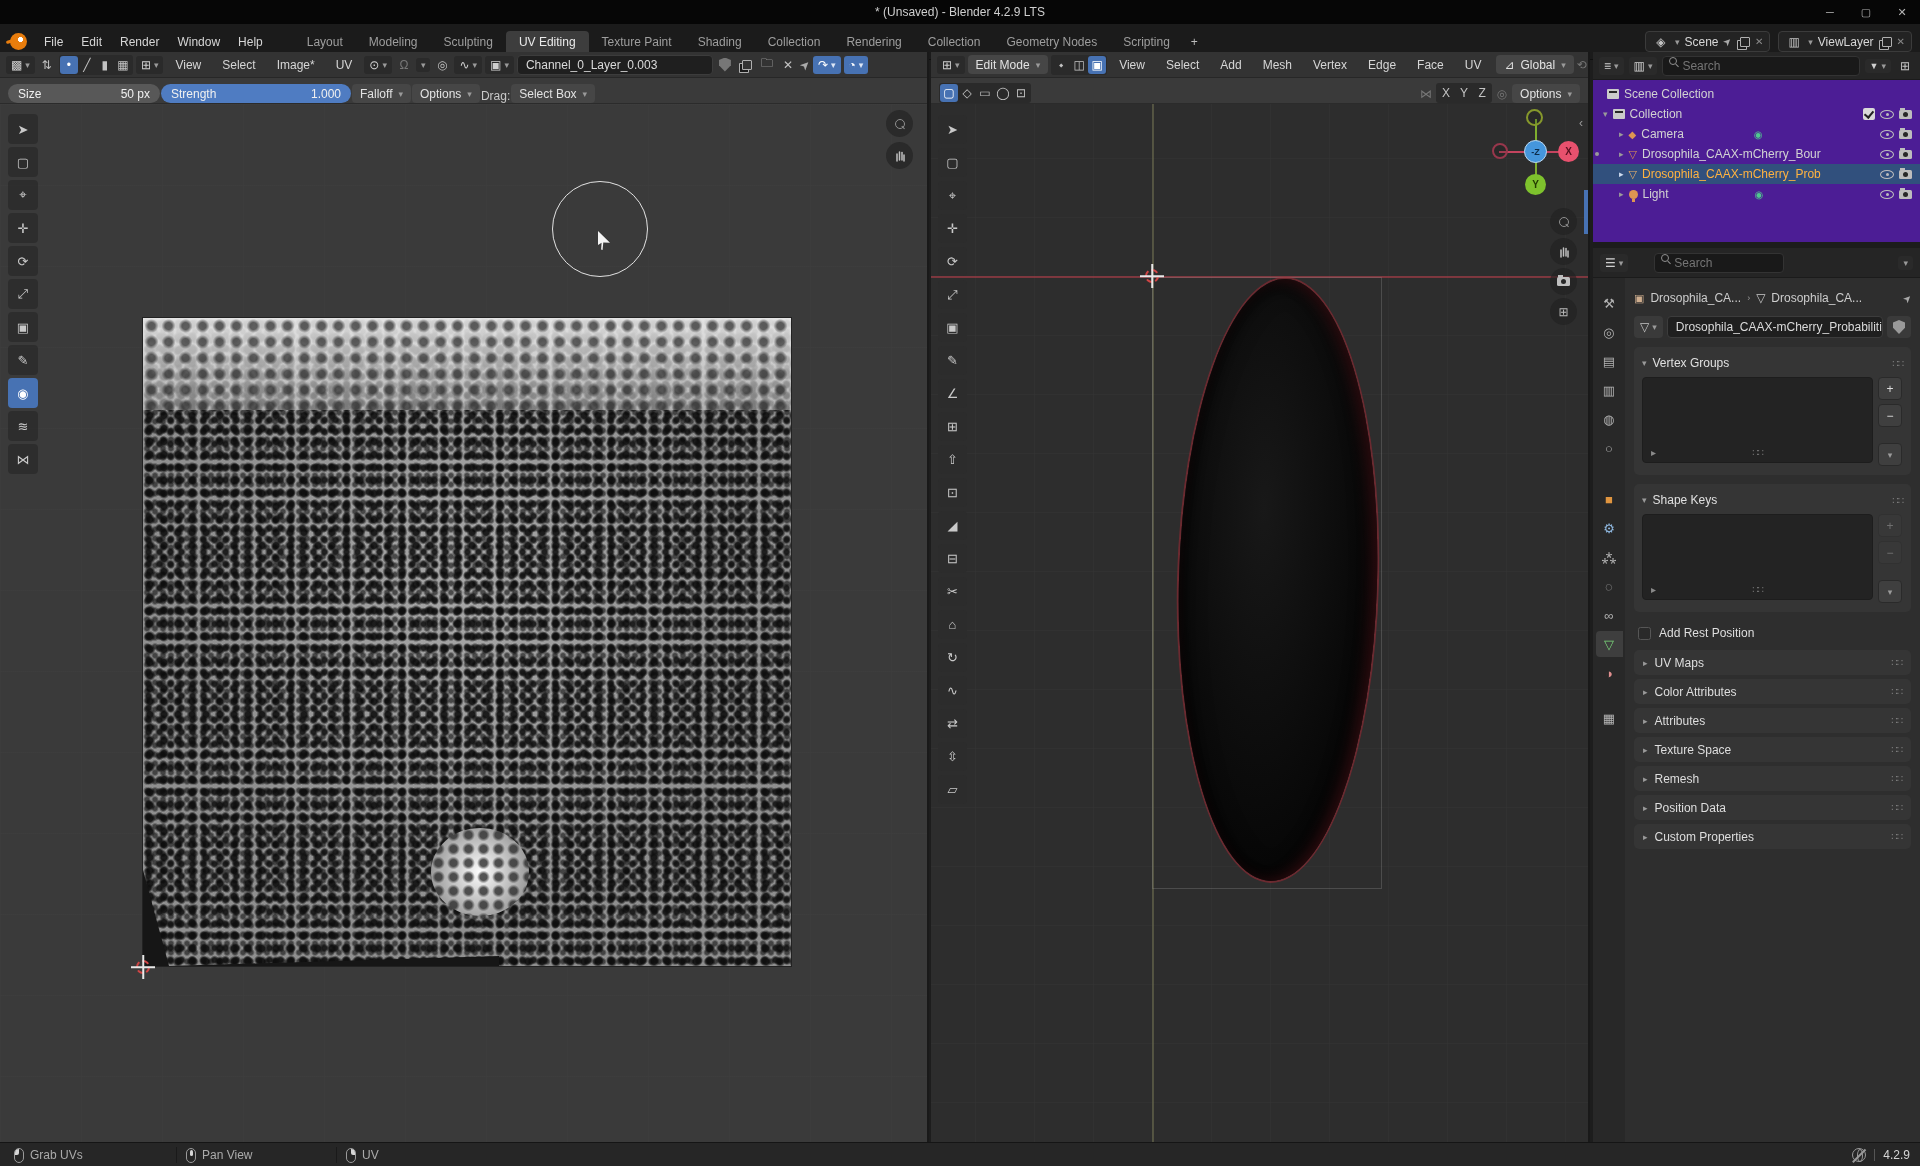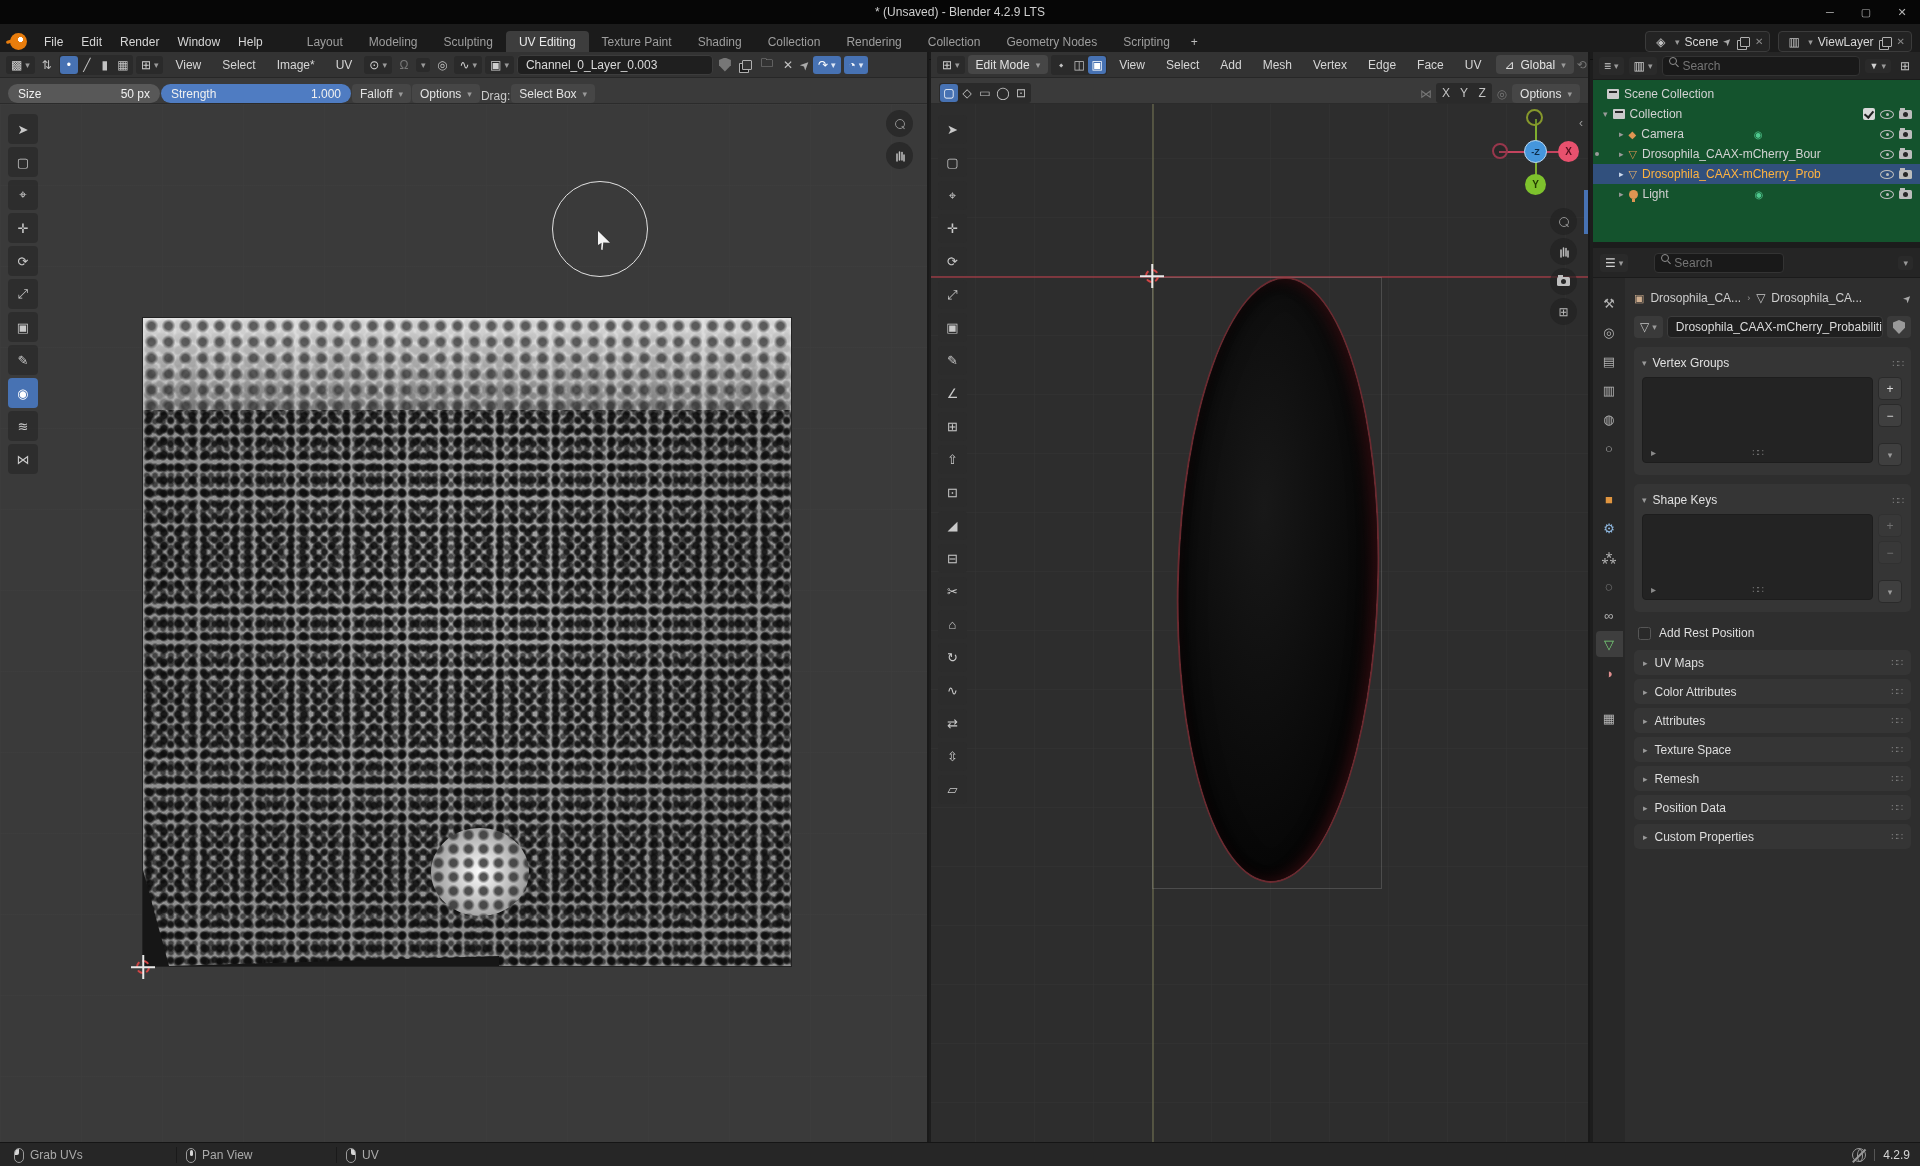--- a/index.html
+++ b/index.html
@@ -84,21 +84,21 @@
 .gz-line-v{position:absolute;left:44px;top:12px;width:2px;height:64px;background:#7fae2e}
 .gz-line-h{position:absolute;top:44px;left:8px;width:72px;height:2px;background:#c4445f}
 .blue-strip{position:absolute;right:0;top:86px;width:4px;height:44px;background:#4772b3}
 
 .rightcol{position:absolute;left:1593px;top:52px;width:327px;height:1090px;background:#262626}
 .outl-hdr{height:28px;background:#252525;border-bottom:1px solid #1b1b1b;display:flex;align-items:center;gap:5px;padding:0 6px}
 .search{flex:1;display:flex;gap:5px;background:#191919;border:1px solid #333;border-radius:4px;height:20px;padding:0 6px;color:#8a8a8a}
 .search input{background:transparent;border:none;outline:none;color:#9a9a9a;font-size:12px;width:100%;font-family:"Liberation Sans",sans-serif}
 .i-mag{width:8px;height:8px;border:1.4px solid #8f8f8f;border-radius:50%;position:relative;flex:none}
 .i-mag::after{content:"";position:absolute;width:4px;height:1.4px;background:#8f8f8f;transform:rotate(45deg);left:5px;top:7px}
-.tree{position:absolute;left:0;right:0;top:28px;height:162px;background:#14532d;padding-top:4px}
+.tree{position:absolute;left:0;right:0;top:28px;height:162px;background:#4c1d95;padding-top:4px}
 .orow{height:20px;display:flex;align-items:center;gap:5px;padding:0 8px;position:relative}
 .orow.sel{background:#31507d}
 .olabel{white-space:nowrap;overflow:hidden;flex:1}
 .orow.sel .olabel{color:#ffb340}
 .i-box{width:12px;height:10px;background:#cbcbcb;border-radius:1px;position:relative}
 .i-box::after{content:"";position:absolute;left:2px;top:2px;right:2px;height:2px;background:#282828}
 .i-mesh{color:#de9552;font-size:11px}
 .i-camo{color:#de9552;font-size:10px}
 .i-bulb{width:9px;height:9px;border-radius:50%;background:#de9552;position:relative}
 .i-bulb::after{content:"";position:absolute;left:3px;top:9px;width:3px;height:3px;background:#de9552}

